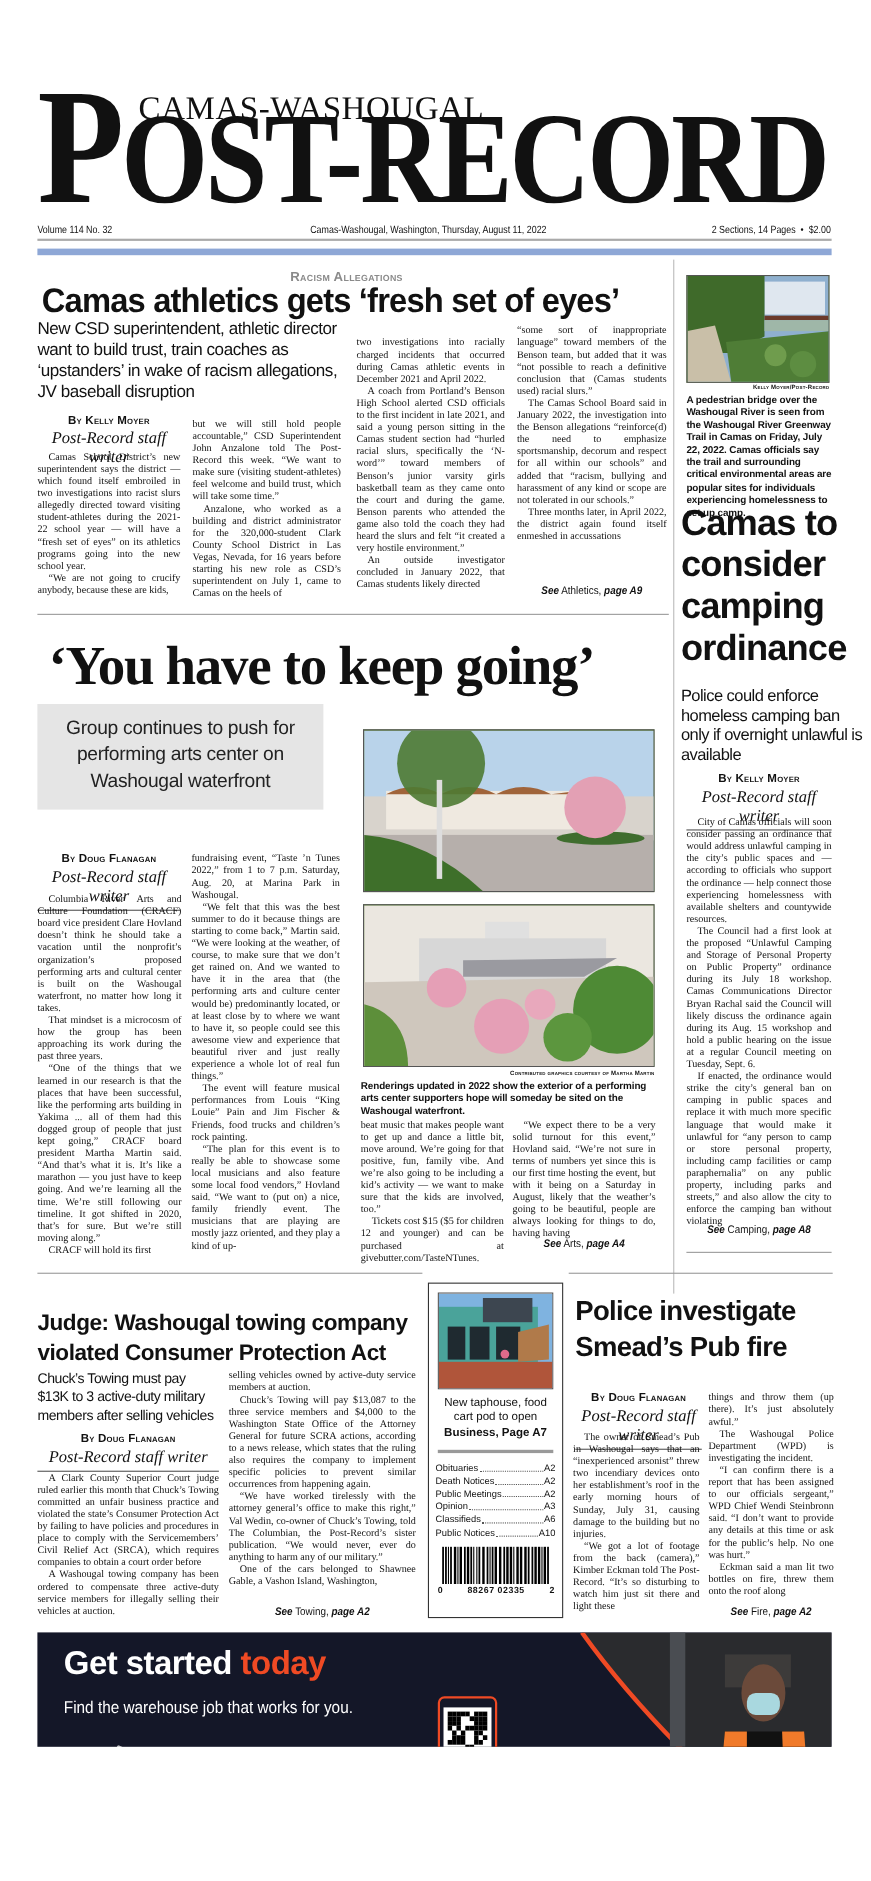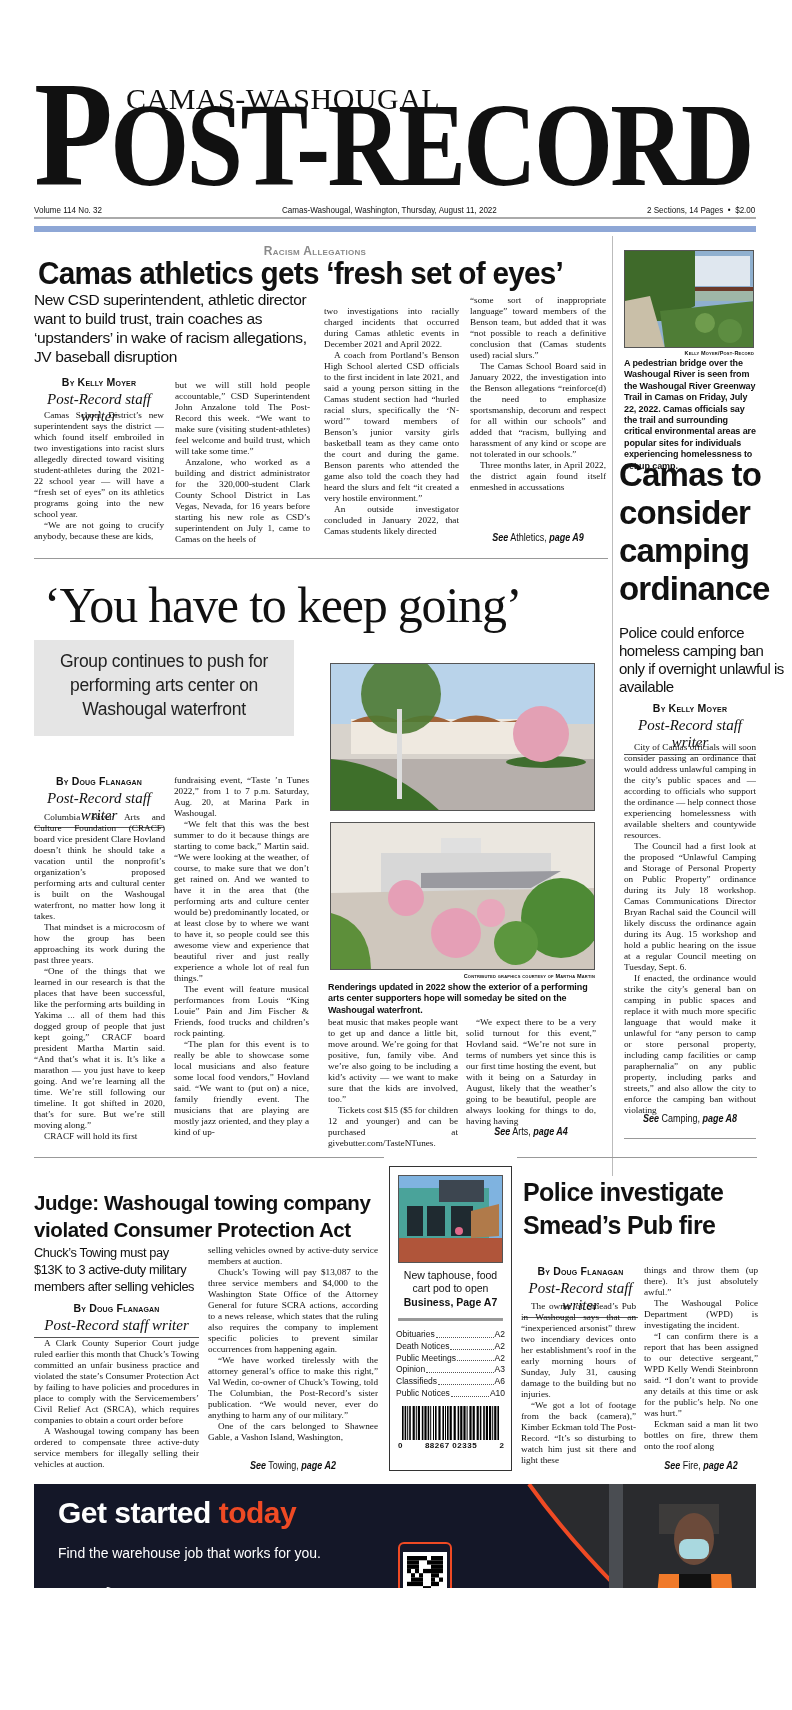--- a/index.html
+++ b/index.html
@@ -32,21 +32,21 @@
   .vrule { background: #bbb; width: 1px; }
   .hrule { background: #999; height: 1px; }
 
   .photo { background: #6a8c4a; border: 1px solid #555; overflow: hidden; }
   .credit { font-family: "Liberation Sans", sans-serif; font-size: 5.5px; font-weight: bold; text-align: right; font-variant: small-caps; letter-spacing: 0.2px; }
   .caption { font-family: "Liberation Sans", sans-serif; font-weight: bold; font-size: 9px; line-height: 11.4px; letter-spacing: -0.1px; }
 
   .hed-camp { left: 619px; top: 456px; width: 170px; font-family: "Liberation Sans", sans-serif; font-weight: bold; font-size: 33px; line-height: 38px; letter-spacing: -0.8px; }
   .deck-camp { left: 619px; top: 624px; width: 170px; font-family: "Liberation Sans", sans-serif; font-size: 15px; line-height: 18px; letter-spacing: -0.5px; }
 
-  .hed-arts { left: 44px; top: 576px; width: 560px; font-family: "Liberation Serif", serif; font-weight: normal; font-size: 50px; letter-spacing: -1.2px; white-space: nowrap; }
+  .hed-arts { left: 44px; top: 576px; width: 560px; font-family: "Liberation Serif", serif; font-weight: bold; font-size: 50px; letter-spacing: -1.2px; white-space: nowrap; }
   .deck-arts { left: 34px; top: 640px; width: 260px; height: 96px; background: #e5e5e5; font-family: "Liberation Sans", sans-serif; font-size: 17.5px; line-height: 24px; text-align: center; padding-top: 9px; letter-spacing: -0.3px; color: #222; }
 
   .hed-tow { left: 34px; top: 1189px; width: 340px; font-family: "Liberation Sans", sans-serif; font-weight: bold; font-size: 20.5px; line-height: 27px; letter-spacing: -0.4px; }
   .deck-tow { left: 34px; top: 1244px; width: 165px; font-family: "Liberation Sans", sans-serif; font-size: 12.8px; line-height: 17px; letter-spacing: -0.4px; }
 
   .hed-fire { left: 523px; top: 1176px; width: 270px; font-family: "Liberation Sans", sans-serif; font-weight: bold; font-size: 25px; line-height: 33px; letter-spacing: -0.6px; }
 
   .index-box { left: 389px; top: 1166px; width: 123px; height: 305px; border: 1px solid #333; }
   .idx-row { display: flex; justify-content: space-between; font-family: "Liberation Sans", sans-serif; font-size: 8.5px; line-height: 11.8px; }
   .idx-row .dots { flex: 1; border-bottom: 1px dotted #555; margin: 0 1px 3px; }
@@ -311,21 +311,21 @@
   <div class="byline">By Doug Flanagan</div>
   <div class="staff rule">Post-Record staff writer</div>
 </div>
 <div class="abs col" id="fire-c1" style="left:521px; top:1301px; width:115px;">
     <p>The owner of Smead’s Pub in Washougal says that an “inexperienced arsonist” threw two incendiary devices onto her establishment’s roof in the early morning hours of Sunday, July 31, causing damage to the building but no injuries.</p>
     <p>“We got a lot of footage from the back (camera),” Kimber Eckman told The Post-Record. “It’s so disturbing to watch him just sit there and light these</p>
   </div>
 <div class="abs col" id="fire-c2" style="left:644px; top:1265px; width:114px;">
     <p style="text-indent: 0px;">things and throw them (up there). It’s just absolutely awful.”</p>
     <p>The Washougal Police Department (WPD) is investigating the incident.</p>
-    <p>“I can confirm there is a report that has been assigned to our detective sergeant,” WPD Kelly Wendi Steinbronn said. “I don’t want to provide any details at this time or ask for the public’s help. No one was hurt.”</p>
+    <p>“I can confirm there is a report that has been assigned to our officials sergeant,” WPD Chief Wendi Steinbronn said. “I don’t want to provide any details at this time or ask for the public’s help. No one was hurt.”</p>
     <p>Eckman said a man lit two bottles on fire, threw them onto the roof along</p>
   </div>
 <div class="abs jump" style="left:644px; top:1460px; width:114px;"><i>See</i> <span>Fire,</span> <b>page A2</b></div>
 
 <div class="abs ad">
   <div class="abs ad-h" style="left:24px; top:12px;"><span style="color:#fff">Get started </span><span>today</span></div>
   <div class="abs ad-sub" style="left:24px; top:60px;">Find the warehouse job that works for you.</div>
   <svg class="abs" style="left:24px; top:102px;" width="64" height="24" viewBox="0 0 64 24">
     <path d="M2 6 Q30 22 56 8" stroke="#fff" stroke-width="5" fill="none" stroke-linecap="round"></path>
     <path d="M50 3 L60 7 L55 16" stroke="#fff" stroke-width="4" fill="none" stroke-linecap="round"></path>

